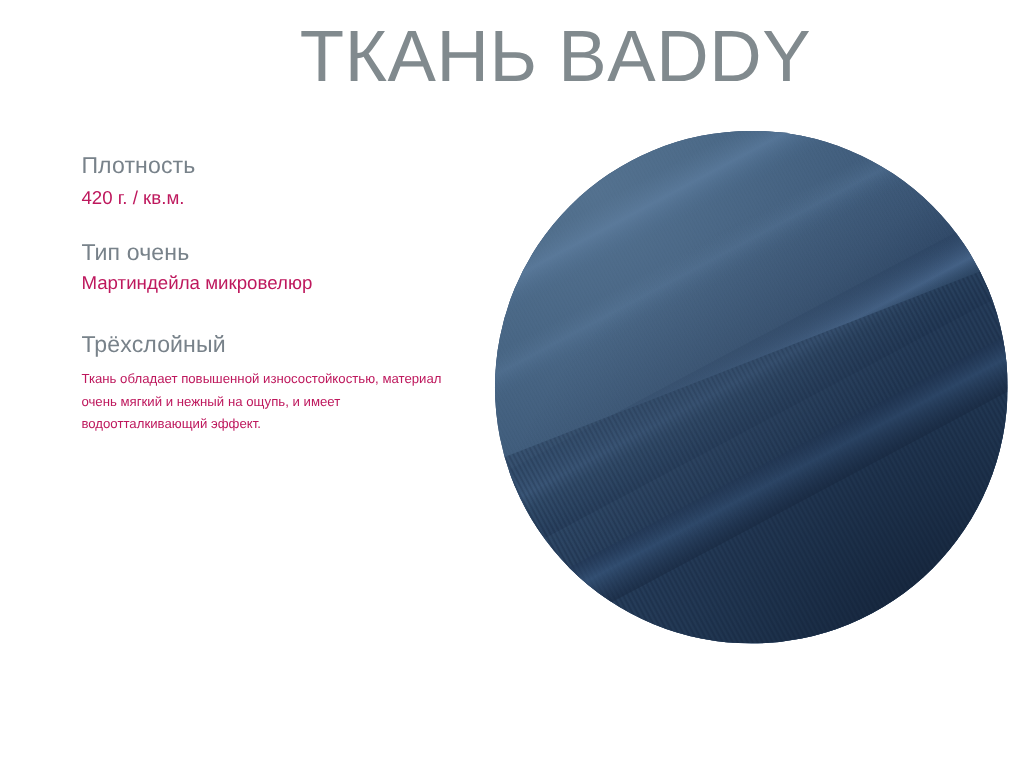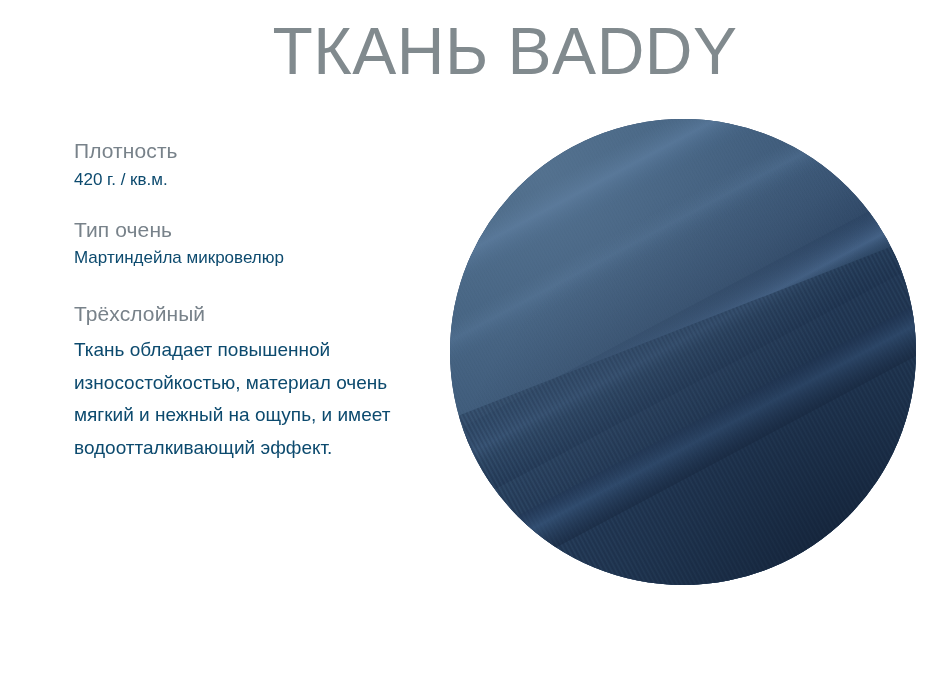--- a/index.html
+++ b/index.html
@@ -59,34 +59,34 @@
     font-weight: 400;
     color: #78828a;
     line-height: 1.28;
     margin: 0 0 3px 0;
     letter-spacing: 0.1px;
   }
 
   .spec-value {
     font-size: 17px;
     font-weight: 400;
-    color: #0c4a6e;
+    color: #be185d;
     line-height: 1.45;
     margin: 0;
     white-space: pre-line;
   }
 
   .spec-block.features {
     margin-top: 30px;
   }
   .spec-block.features .spec-heading {
     margin-bottom: 6px;
   }
   .spec-block.features .spec-value {
-    font-size: 19px;
+    font-size: 12px;
     line-height: 1.72;
     width: 345px;
   }
 
   
   .fabric-circle {
     position: absolute;
     left: 412px;
     top: 119px;
     width: 466px;

